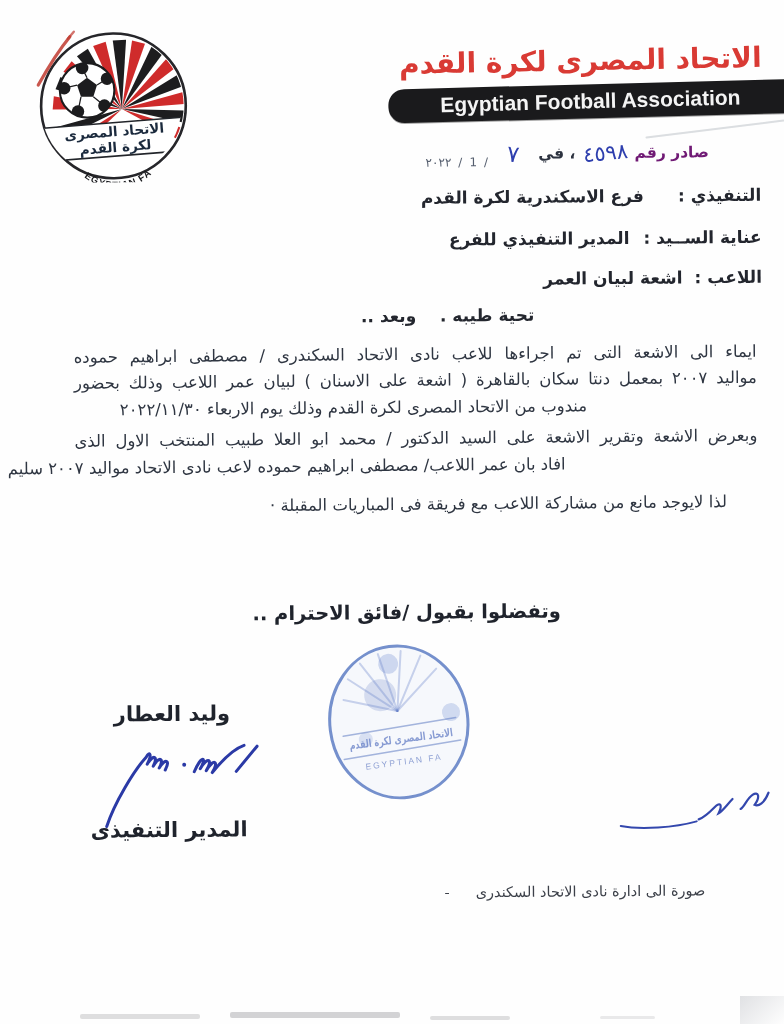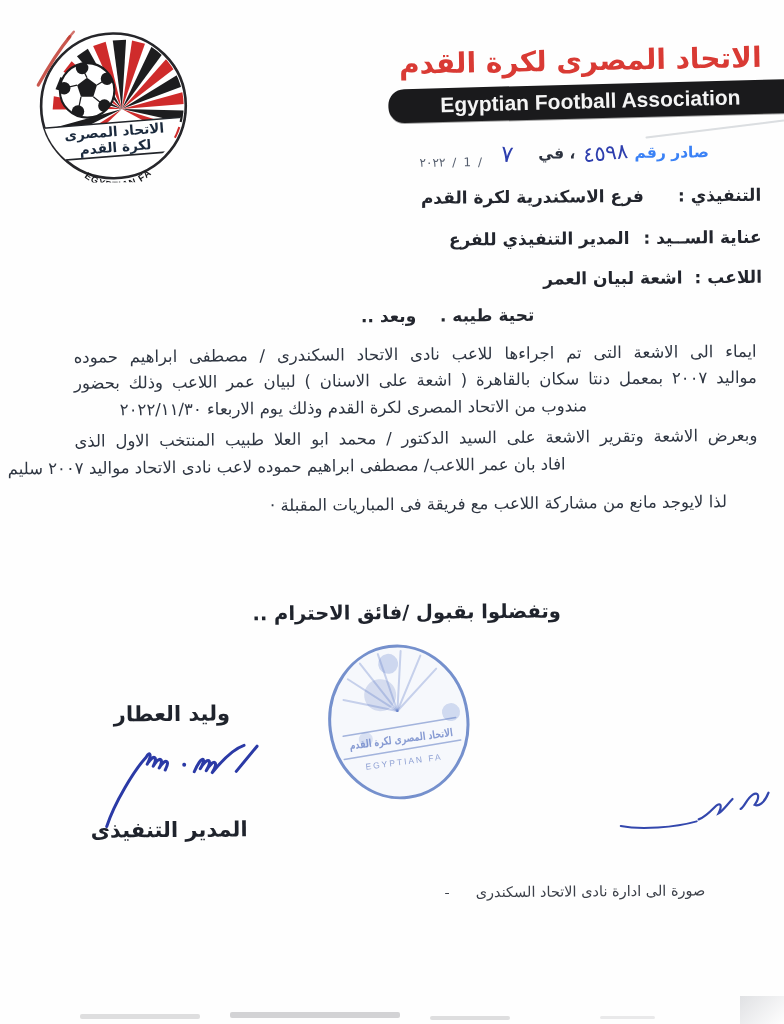--- a/index.html
+++ b/index.html
@@ -13,23 +13,23 @@
           transform:rotate(-0.6deg);white-space:nowrap;}
   .banner{top:86px;right:-12px;width:404px;height:34px;background:#1a1a1c;
           border-radius:16px 8px 8px 16px;display:flex;align-items:center;justify-content:center;
           transform:rotate(-1deg);box-shadow:0 1px 0 rgba(0,0,0,.35);}
   .banner span{color:#f4f4f4;font-family:"Liberation Sans",sans-serif;font-weight:bold;
           font-size:21px;white-space:nowrap;}
 
   
   .ref-row{top:139px;right:72px;display:flex;flex-direction:row;direction:rtl;
            align-items:center;gap:7px;}
-  .ref-label{font-size:15.5px;font-weight:bold;color:#3b82f6;white-space:nowrap;}
+  .ref-label{font-size:15.5px;font-weight:bold;color:#701a75;white-space:nowrap;}
   .ref-num{font-size:21px;color:#2e3fae;letter-spacing:2px;transform:rotate(-5deg);white-space:nowrap;}
-  .ref-conj{font-size:15.5px;font-weight:bold;color:#2d3340;margin-left:6px;white-space:nowrap;}
+  .ref-conj{font-size:15.5px;font-weight:bold;color:#2d3340;white-space:nowrap;}
   .ref-day{font-size:23px;color:#2e3fae;transform:rotate(6deg);margin:0 12px;}
   .ref-print{font-size:12px;color:#555e6e;white-space:nowrap;margin-top:17px;}
 
   
   .rcpt{right:20px;display:flex;direction:rtl;align-items:baseline;font-weight:bold;
         font-size:17px;color:#23262e;white-space:nowrap;}
   .rcpt.r1{top:188px;gap:34px;}
   .rcpt.r2{top:230px;gap:14px;}
   .rcpt.r3{top:270px;gap:12px;}
 

